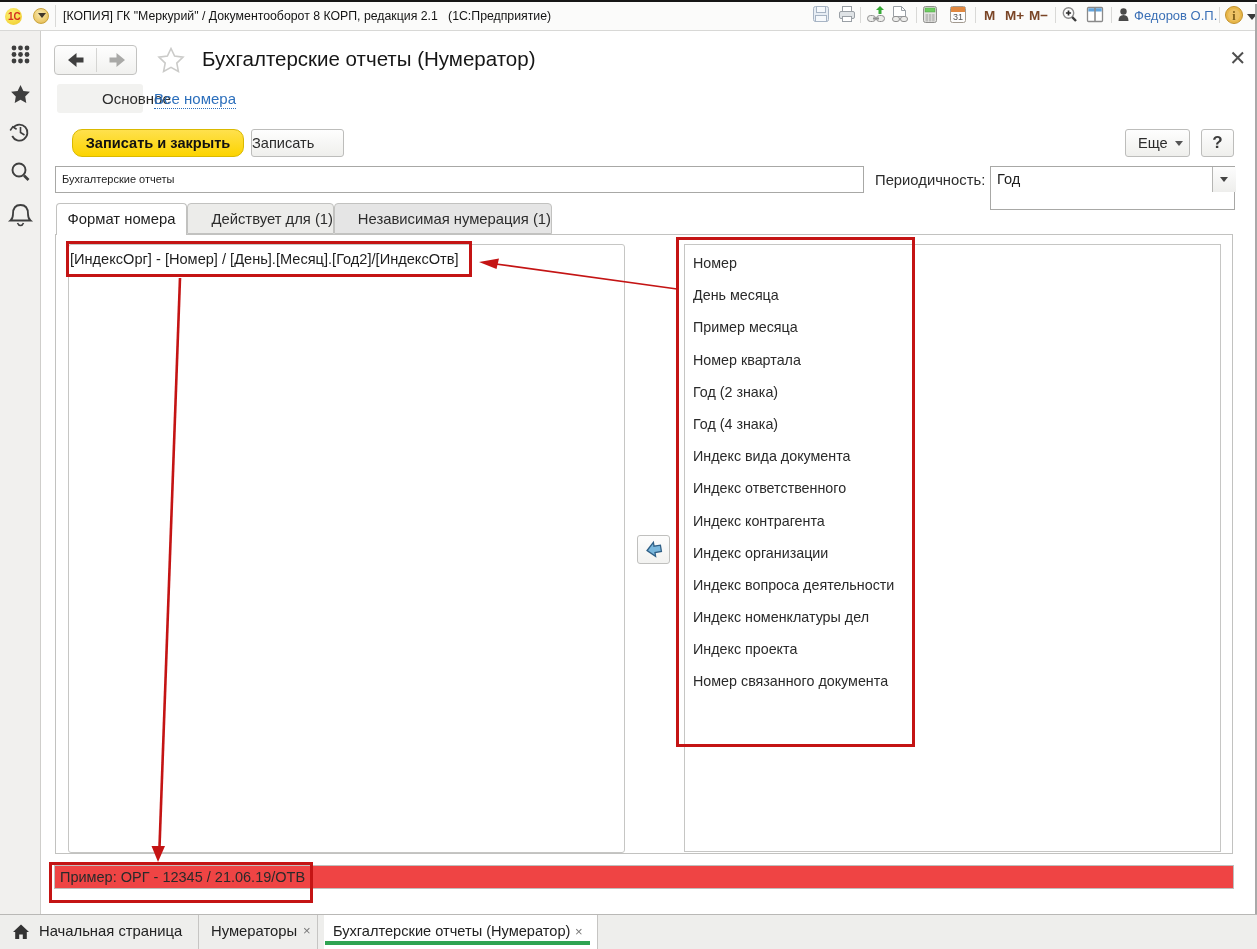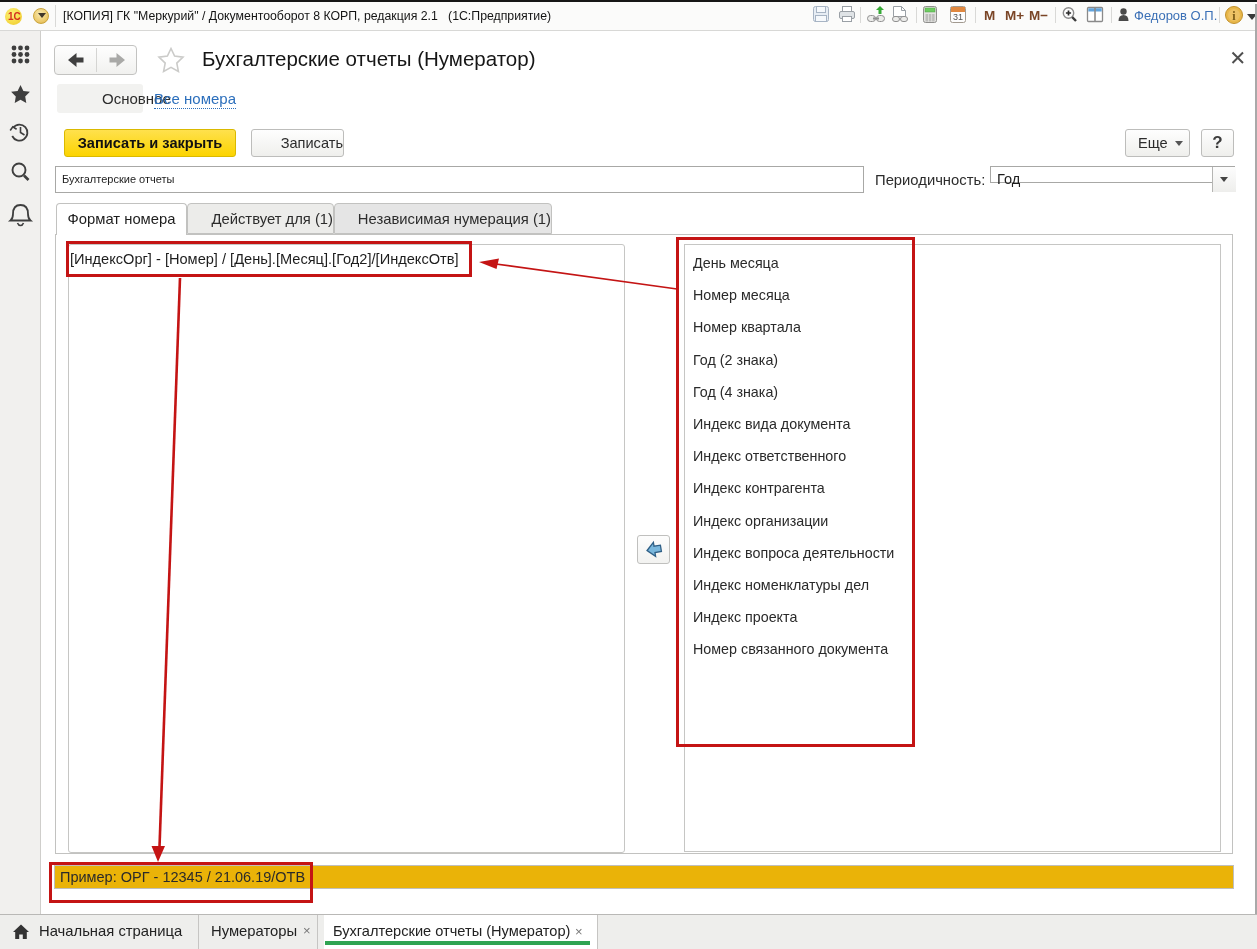--- a/index.html
+++ b/index.html
@@ -155,28 +155,28 @@
 </svg>
 <div class="abs" style="left:202px;top:47px;font-size:20.5px;color:#161616;">Бухгалтерские отчеты (Нумератор)</div>
 <svg class="abs" style="left:1230px;top:50px;" width="16" height="16">
   <path d="M2.5 2.5 L13 13 M13 2.5 L2.5 13" stroke="#4f4f4f" stroke-width="2"></path>
 </svg>
 
 <div class="abs" style="left:57px;top:84px;width:86px;height:29px;background:#f2f2f0;border-radius:3px;"></div>
 <div class="abs" style="left:66px;top:90px;font-size:15px;color:#2c2c2c;margin-left:36px;">Основное</div>
 <div class="abs" style="left:154px;top:90px;font-size:15px;color:#2c6fbc;border-bottom:1px dotted #2c6fbc;padding-bottom:1px;">Все номера</div>
 
-<div class="abs" style="left:64px;top:129px;width:172px;height:28px;background:linear-gradient(#ffe14d,#fcd400);border:1px solid #dab900;border-radius:3px;text-align:center;font-weight:bold;font-size:14.6px;color:#111;line-height:26px;">Записать и закрыть</div>
-<div class="abs" style="left:251px;top:129px;width:93px;height:28px;background:linear-gradient(#fefefe,#efefec);border:1px solid #bdbdbb;border-radius:3px;text-align:right;font-size:14.6px;color:#2c2c2c;line-height:26px;">Записать</div>
+<div class="abs" style="left:72px;top:129px;width:172px;height:28px;background:linear-gradient(#ffe14d,#fcd400);border:1px solid #dab900;border-radius:10px;text-align:center;font-weight:bold;font-size:14.6px;color:#111;line-height:26px;">Записать и закрыть</div>
+<div class="abs" style="left:251px;top:129px;width:93px;height:28px;background:linear-gradient(#fefefe,#efefec);border:1px solid #bdbdbb;border-radius:3px;text-align:left;font-size:14.6px;color:#2c2c2c;line-height:26px;">Записать</div>
 <div class="abs" style="left:1125px;top:129px;width:65px;height:28px;background:linear-gradient(#fefefe,#efefec);border:1px solid #bdbdbb;border-radius:3px;font-size:14.6px;color:#2c2c2c;line-height:26px;"><span style="margin-left:12px;">Еще</span><span style="display:inline-block;margin-left:7px;width:0;height:0;border-left:4px solid transparent;border-right:4px solid transparent;border-top:5px solid #555;vertical-align:2px;"></span></div>
 <div class="abs" style="left:1201px;top:129px;width:33px;height:28px;background:linear-gradient(#fefefe,#efefec);border:1px solid #bdbdbb;border-radius:3px;text-align:center;font-size:17px;font-weight:bold;color:#3c3c3c;line-height:26px;">?</div>
 
 <div class="abs" style="left:55px;top:166px;width:809px;height:27px;background:#fff;border:1px solid #a8a8a6;font-size:11px;color:#1d1d1d;line-height:25px;padding-left:6px;">Бухгалтерские отчеты</div>
 <div class="abs" style="left:875px;top:172px;font-size:14.8px;color:#2c2c2c;">Периодичность:</div>
-<div class="abs" style="left:990px;top:166px;width:245px;height:17px;background:#fff;border:1px solid #a8a8a6;">
+<div class="abs" style="left:990px;top:166px;width:245px;height:44px;background:#fff;border:1px solid #a8a8a6;">
   <div class="abs" style="left:6px;top:0;font-size:14.6px;color:#1d1d1d;line-height:25px;">Год</div>
   <div class="abs" style="left:221px;top:0;width:24px;height:25px;background:linear-gradient(#fdfdfd,#eeeeec);border-left:1px solid #b5b5b3;"></div>
   <div class="abs" style="left:229px;top:10px;width:0;height:0;border-left:4px solid transparent;border-right:4px solid transparent;border-top:5px solid #444;"></div>
 </div>
 
 <div class="abs" style="left:56px;top:203px;width:131px;height:32px;background:#fff;border:1px solid #c2c2c0;border-bottom:none;border-radius:4px 4px 0 0;z-index:3;font-size:14.8px;color:#1d1d1d;text-align:center;line-height:31px;">Формат номера</div>
 <div class="abs" style="left:187px;top:203px;width:147px;height:31px;background:#ececea;border:1px solid #c2c2c0;border-radius:4px 4px 0 0;font-size:14.8px;color:#2c2c2c;text-align:right;line-height:30px;">Действует для (1)</div>
 <div class="abs" style="left:334px;top:203px;width:218px;height:31px;background:#e5e5e5;border:1px solid #c2c2c0;border-radius:4px 4px 0 0;font-size:14.8px;color:#2c2c2c;text-align:right;line-height:30px;">Независимая нумерация (1)</div>
 
 <div class="abs" style="left:55px;top:234px;width:1178px;height:620px;background:#fff;border:1px solid #c2c2c0;z-index:2;"></div>
@@ -185,37 +185,38 @@
 <div class="abs" style="left:70px;top:251px;font-size:14.6px;color:#1d1d1d;z-index:4;">[ИндексОрг] - [Номер] / [День].[Месяц].[Год2]/[ИндексОтв]</div>
 
 <div class="abs" style="left:637px;top:535px;width:33px;height:29px;background:linear-gradient(#fdfdfd,#f2f2f0);border:1px solid #c0c0be;border-radius:3px;z-index:3;">
  <svg width="31" height="27">
    <path d="M9 13.5 l7.5 -7 v3.8 h6.5 v6.4 h-6.5 v3.8 z" fill="#79b7dd" stroke="#2f5f86" stroke-width="1.3" transform="rotate(-9 15.5 13.5)"></path>
  </svg>
 </div>
 
 <div class="abs" id="listpanel" style="left:684px;top:244px;width:537px;height:608px;background:#fff;border:1px solid #c6c6c4;z-index:3;">
   <div style="padding-top:2px;">
+    <div class="li">Номер</div>
     <div class="li">День месяца</div>
-    <div class="li">Номер месяца</div>
+    <div class="li">Пример месяца</div>
     <div class="li">Номер квартала</div>
     <div class="li">Год (2 знака)</div>
     <div class="li">Год (4 знака)</div>
     <div class="li">Индекс вида документа</div>
     <div class="li">Индекс ответственного</div>
     <div class="li">Индекс контрагента</div>
     <div class="li">Индекс организации</div>
     <div class="li">Индекс вопроса деятельности</div>
     <div class="li">Индекс номенклатуры дел</div>
     <div class="li">Индекс проекта</div>
     <div class="li">Номер связанного документа</div>
   </div>
 </div>
 
-<div class="abs" style="left:54px;top:865px;width:1180px;height:24px;background:#eab308;border:1px solid #bfbfbd;font-size:14.5px;color:#2a2a2a;line-height:22px;padding-left:5px;">Пример: ОРГ - 12345 / 21.06.19/ОТВ</div>
+<div class="abs" style="left:54px;top:865px;width:1180px;height:24px;background:#ef4444;border:1px solid #bfbfbd;font-size:14.5px;color:#2a2a2a;line-height:22px;padding-left:5px;">Пример: ОРГ - 12345 / 21.06.19/ОТВ</div>
 
 <div class="abs" style="left:1255px;top:4px;width:2px;height:945px;background:#a9a9a9;"></div>
 
 <div class="abs" style="left:66px;top:241px;width:406px;height:36px;border:3px solid #c41414;z-index:6;"></div>
 <div class="abs" style="left:676px;top:237px;width:239px;height:510px;border:3px solid #c41414;z-index:6;"></div>
 <div class="abs" style="left:49px;top:862px;width:264px;height:41px;border:3px solid #c41414;z-index:6;"></div>
 <svg class="abs" style="left:0;top:0;z-index:7;pointer-events:none;" width="1257" height="949">
   <path d="M677 289 L492 263.5" stroke="#c41414" stroke-width="1.7"></path>
   <path d="M479 262 l20 -3.5 -2.5 10.5 z" fill="#c41414"></path>
   <path d="M180 278 L159.5 847" stroke="#c41414" stroke-width="2.6"></path>

